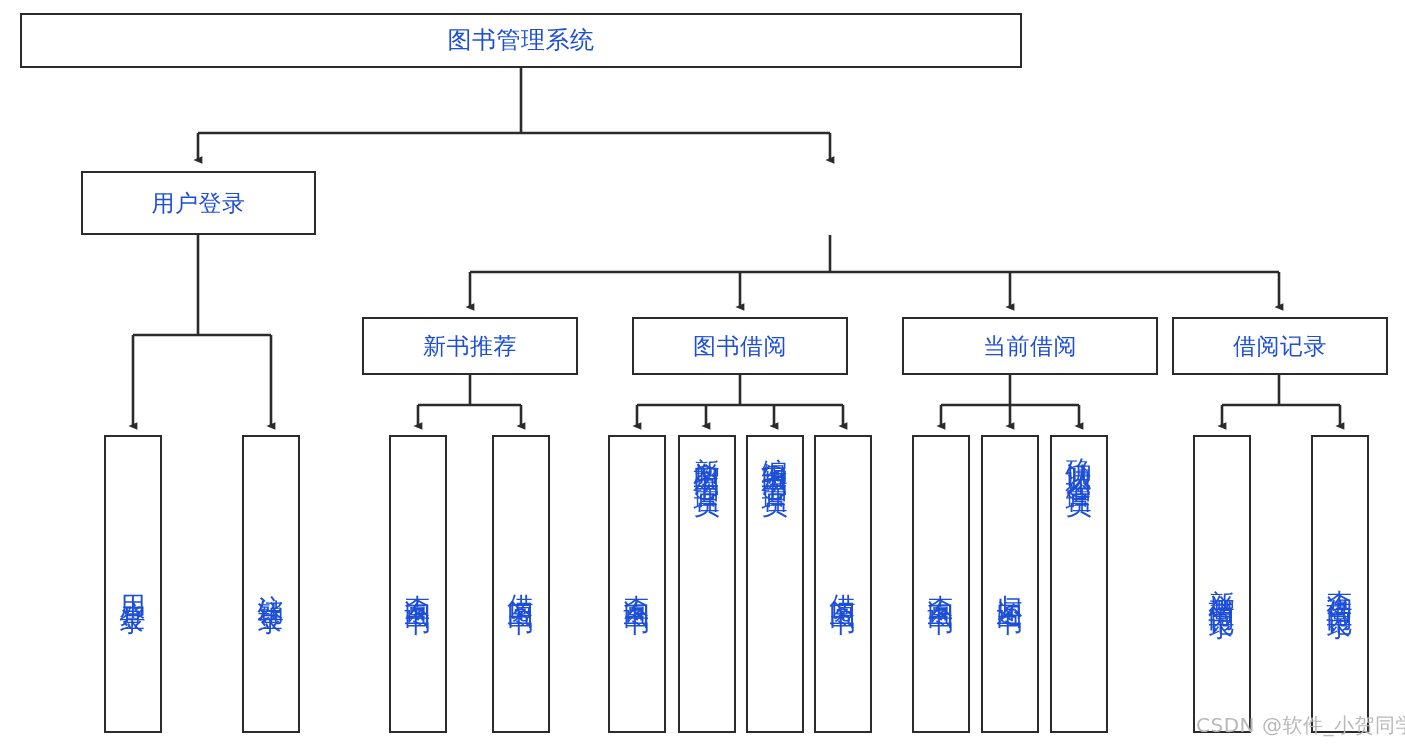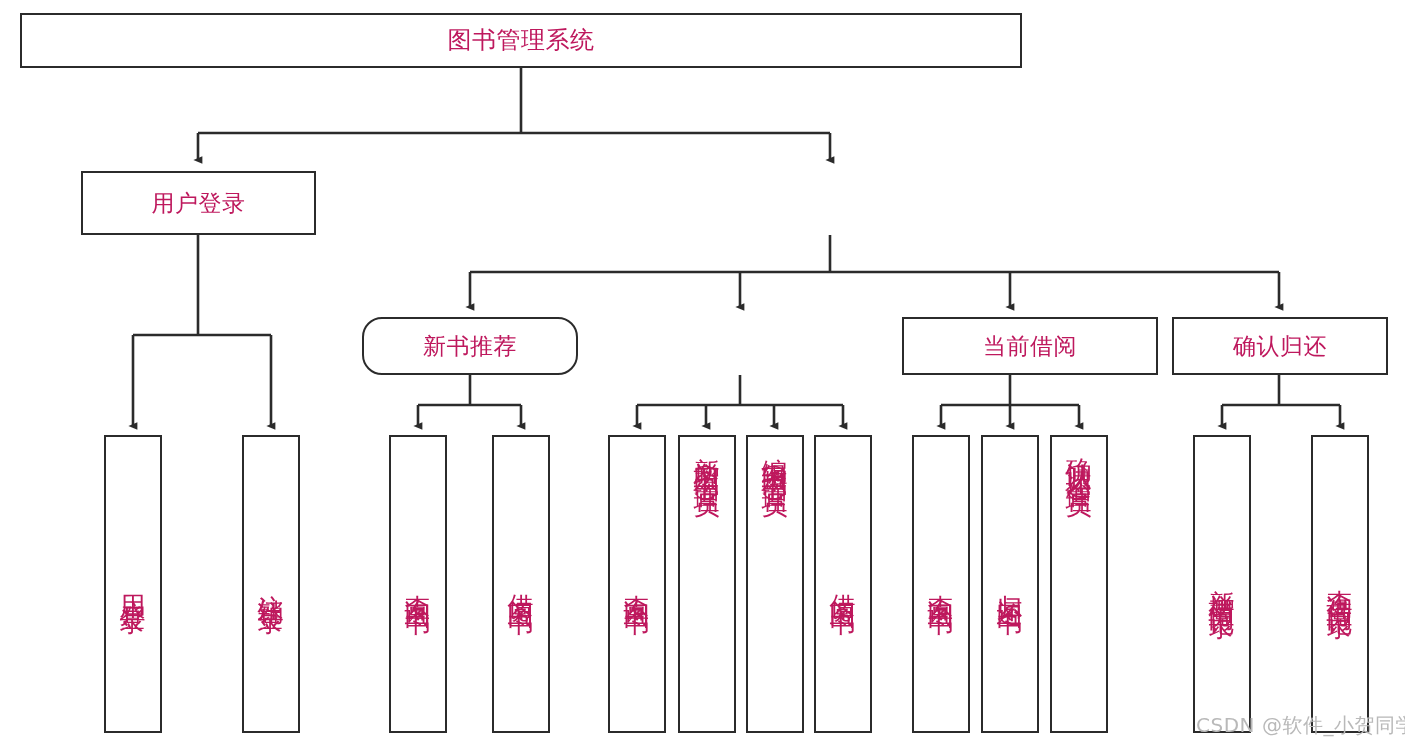--- a/index.html
+++ b/index.html
@@ -24,21 +24,21 @@
     pointer-events: none;
   }
   .node {
     position: absolute;
     box-sizing: border-box;
     background: #ffffff;
     border: 2.5px solid #2b2b2b;
     display: flex;
     align-items: center;
     justify-content: center;
-    color: #be185d;
+    color: #1d4ed8;
     z-index: 2;
   }
   .node .lbl {
     display: block;
     text-align: center;
     line-height: 1.05;
     white-space: nowrap;
   }
   
   .node.h .lbl {
@@ -132,28 +132,31 @@
   </svg>
 
   <div class="node h" id="n-root" style="left:20px; top:13px; width:1002px; height:55px;">
     <span class="lbl">图书管理系统</span>
   </div>
 
   <div class="node h" style="left:81px; top:171px; width:235px; height:64px;">
     <span class="lbl">用户登录</span>
   </div>
 
-  <div class="node h" style="left:362px; top:317px; width:216px; height:58px;border-radius:20px;">
+  <div class="node h" style="left:362px; top:317px; width:216px; height:58px;">
     <span class="lbl">新书推荐</span>
+  </div>
+  <div class="node h" style="left:632px; top:317px; width:216px; height:58px;">
+    <span class="lbl">图书借阅</span>
   </div>
   <div class="node h" style="left:902px; top:317px; width:256px; height:58px;">
     <span class="lbl">当前借阅</span>
   </div>
   <div class="node h" style="left:1172px; top:317px; width:216px; height:58px;">
-    <span class="lbl">确认归还</span>
+    <span class="lbl">借阅记录</span>
   </div>
 
   <div class="node v mid" style="left:104px; top:435px; width:58px; height:298px;">
     <span class="lbl">用户登录</span>
   </div>
   <div class="node v mid" style="left:242px; top:435px; width:58px; height:298px;">
     <span class="lbl">注销登录</span>
   </div>
 
   <div class="node v mid" style="left:389px; top:435px; width:58px; height:298px;">

